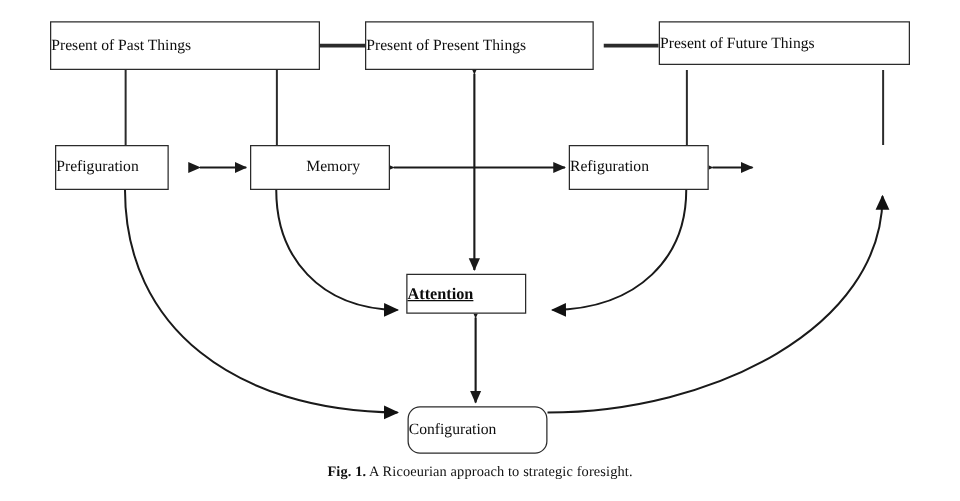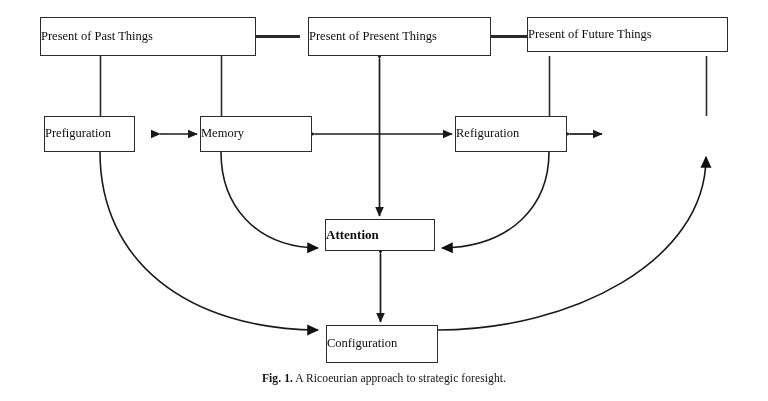--- a/index.html
+++ b/index.html
@@ -113,46 +113,46 @@
 
     <path d="M 100 152 C 100 262, 188 329, 318 330" fill="none" stroke="#1a1a1a" stroke-width="1.6" marker-end="url(#arrowBig)"></path>
 
     <path d="M 438 330 C 570 330, 706 262, 706 157" fill="none" stroke="#1a1a1a" stroke-width="1.6" marker-end="url(#arrowBig)"></path>
   </svg>
 
   <div class="node-box top-row" style="left:40px; top:17px; width:216px; height:39px;">
     <span>Present of Past Things</span>
   </div>
 
-  <div class="node-box top-row" style="left:308px; top:17px; width:183px; height:39px;">
+  <div class="node-box top-row" style="left:292px; top:17px; width:183px; height:39px;">
     <span>Present of Present Things</span>
   </div>
 
   <div class="node-box top-row" style="left:527px; top:17px; width:201px; height:35px;">
     <span>Present of Future Things</span>
   </div>
 
   <div class="node-box mid-row" style="left:44px; top:116px; width:91px; height:36px;">
     <span>Prefiguration</span>
   </div>
 
-  <div class="node-box mid-row" style="left:200px; top:116px; width:112px; height:36px;">
+  <div class="node-box mid-row" style="left:200px; top:116px; width:112px; height:36px;padding-left:44px;">
     <span>Memory</span>
   </div>
 
   <div class="node-box mid-row" style="left:455px; top:116px; width:112px; height:36px;">
     <span>Refiguration</span>
   </div>
 
 
-  <div class="node-box emphasis" style="left:325px; top:219px; width:110px; height:32px;">
+  <div class="node-box emphasis" style="left:325px; top:219px; width:96px; height:32px;text-decoration:underline;">
     <span>Attention</span>
   </div>
 
-  <div class="node-box plain" style="left:326px; top:325px; width:112px; height:38px;">
+  <div class="node-box plain" style="left:326px; top:325px; width:112px; height:38px;border-radius:10px;">
     <span>Configuration</span>
   </div>
 
   <div id="caption">
     <span class="cap-label">Fig. 1.</span>
     <span class="cap-text">A Ricoeurian approach to strategic foresight.</span>
   </div>
 
 </div>
 

